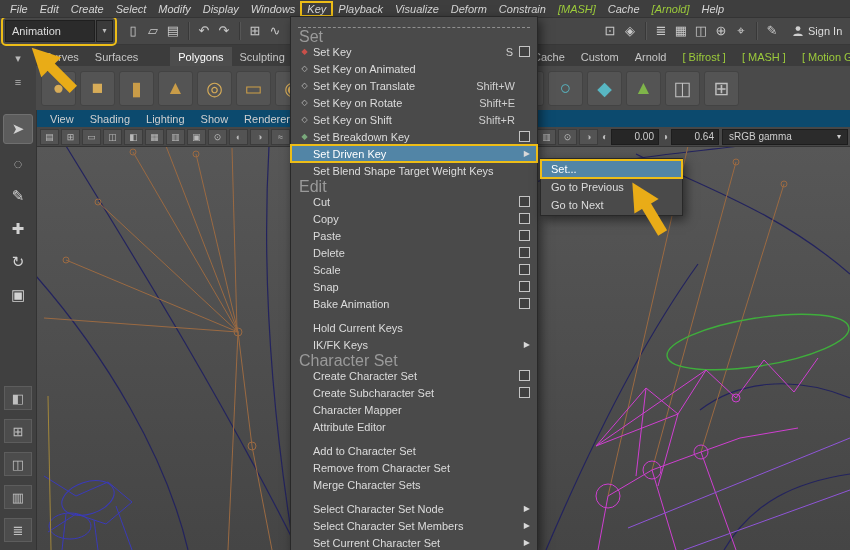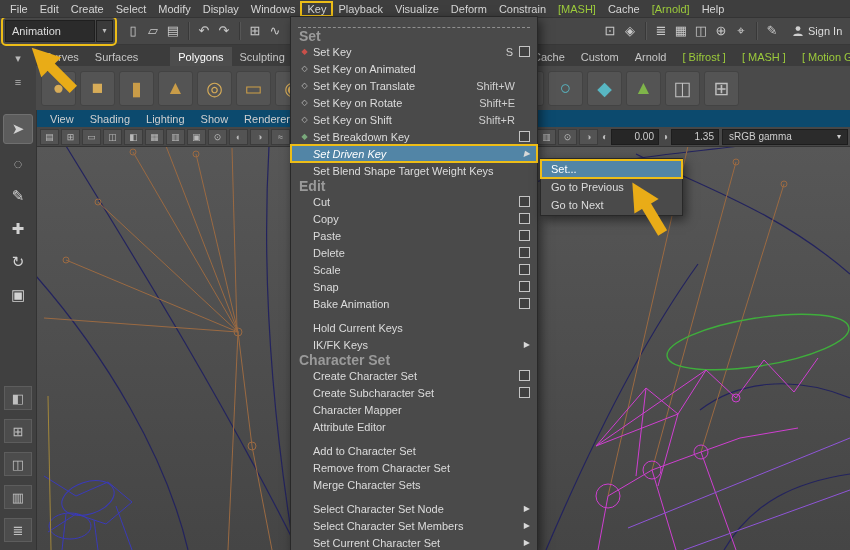--- a/index.html
+++ b/index.html
@@ -1,21 +1,21 @@
 <!DOCTYPE html>
 <html><head>
 <meta charset="utf-8">
 <style>
   html,body{margin:0;padding:0;background:#1e1e1e;}
   .app{position:relative;width:850px;height:550px;overflow:hidden;background:#3f3f3f;
        font-family:"Liberation Sans",sans-serif;font-size:11px;color:#d6d6d6;}
   
   .menubar{position:absolute;left:0;top:0;right:0;height:17px;background:#3e3e3e;
            display:flex;align-items:center;padding-left:4px;border-bottom:1px solid #343434;z-index:4;}
-  .mb-item{padding:1px 6px;white-space:nowrap;cursor:default;}
+  .mb-item{padding:1px 6px;white-space:nowrap;cursor:default;font-style:italic;}
   .mb-item.green{color:#9ccb3b;}
   .mb-item.boxed{outline:2px solid #EDBD17;outline-offset:-1px;}
   
   .row2{position:absolute;left:0;top:17px;right:0;height:27px;background:#474747;
         display:flex;align-items:center;border-bottom:1px solid #383838;z-index:3;}
   .menuset-wrap{display:flex;margin-left:5px;outline:2px solid #EDBD17;outline-offset:2px;border-radius:1px;}
   .menuset{width:82px;height:20px;background:#2b2b2b;border:1px solid #1f1f1f;
            display:flex;align-items:center;padding-left:6px;color:#ddd;}
   .menuset-arrow{width:15px;height:20px;background:#3a3a3a;border:1px solid #1f1f1f;margin-left:1px;
                  display:flex;align-items:center;justify-content:center;font-size:8px;color:#bbb;}
@@ -62,25 +62,25 @@
             display:flex;align-items:center;justify-content:flex-end;padding:0 4px;font-size:10px;}
   .pt-combo{background:#2b2b2b;border:1px solid #1d1d1d;color:#cfcfcf;height:14px;width:112px;
             display:flex;align-items:center;justify-content:space-between;padding:0 6px;font-size:10px;gap:20px;}
   .viewport{position:absolute;left:36px;top:146px;right:0;bottom:0;
             background:linear-gradient(#575757,#454545);z-index:0;}
   .viewport svg{position:absolute;left:0;top:0;}
   
   .key-menu{position:absolute;left:290px;top:16px;width:246px;height:534px;background:#4a4a4a;
             border:1px solid #282828;box-shadow:3px 4px 10px rgba(0,0,0,.5);z-index:5;}
   .km-tear{height:8px;margin:2px 7px 1px;border-bottom:1px dashed #909090;}
-  .km-section{height:14px;line-height:15px;padding-left:8px;color:#9a9a9a;font-size:14px;font-weight:bold;}
+  .km-section{height:14px;line-height:15px;padding-left:8px;color:#9a9a9a;font-size:16px;}
   .km-gap{height:7px;}
   .km-item{height:17px;display:flex;align-items:center;padding:0 7px 0 5px;color:#dcdcdc;}
   .km-item.hl{background:#5285a6;color:#ffffff;}
-  .km-item.annotated{outline:2px solid #EDBD17;outline-offset:-1px;font-style:italic;}
+  .km-item.annotated{outline:2px solid #EDBD17;outline-offset:-1px;}
   .km-icon{width:17px;text-align:center;font-size:8px;flex:0 0 auto;}
   .km-label{white-space:nowrap;}
   .km-right{margin-left:auto;display:flex;align-items:center;gap:6px;}
   .km-shortcut{color:#cfcfcf;}
   .km-option{width:9px;height:9px;border:1px solid #c4c4c4;background:#404040;flex:0 0 auto;}
   .km-sub{font-size:8px;color:#d8d8d8;width:9px;text-align:right;}
   .km-slot{width:9px;}
   
   .submenu{position:absolute;left:540px;top:158px;width:141px;background:#4a4a4a;border:1px solid #282828;
            box-shadow:3px 4px 10px rgba(0,0,0,.5);z-index:6;padding:1px 0;}
@@ -238,21 +238,21 @@
     <div class="pt-right">
       <div class="tb-group" style="margin-left:0;">
           <div class="pt-icon">◫</div>
           <div class="pt-icon">▥</div>
           <div class="pt-icon">⊙</div>
           <div class="pt-icon">◑</div>
         </div>
       <span class="pt-mini">◐</span>
       <div class="pt-field">0.00</div>
       <span class="pt-mini">◑</span>
-      <div class="pt-field">1.35</div>
+      <div class="pt-field">0.64</div>
       <div class="pt-combo">
         <span>sRGB gamma</span>
         <span style="font-size:8px;">▾</span>
       </div>
     </div>
   </div>
 
   <div class="viewport">
     <svg width="814" height="404" viewBox="0 0 814 404">
       <g stroke="#23235e" fill="none" stroke-width="1.2">

